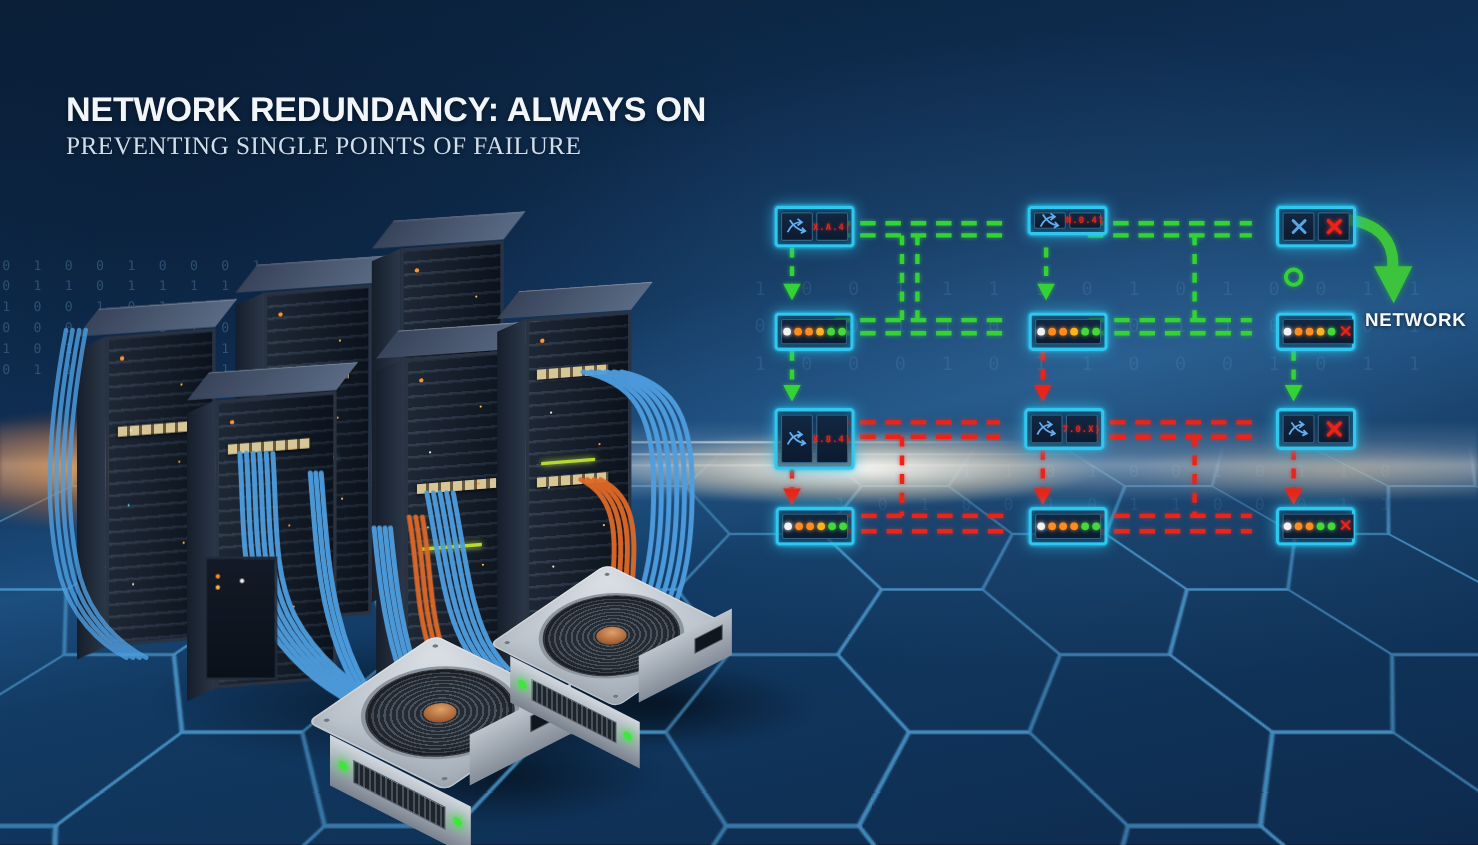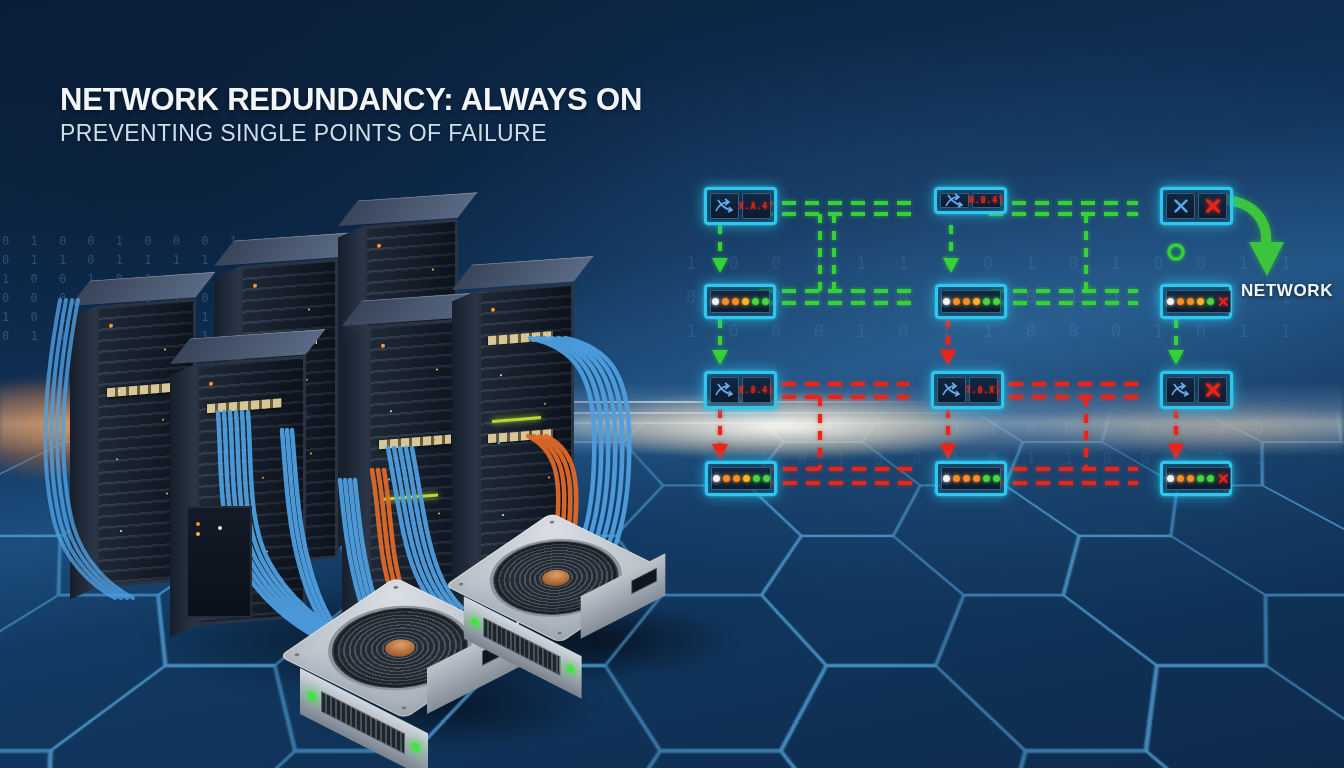--- a/index.html
+++ b/index.html
@@ -79,21 +79,21 @@
     box-shadow:0 0 14px rgba(41,193,232,.75),0 0 3px rgba(41,193,232,.9),inset 0 0 8px rgba(41,193,232,.45);margin-left:20px;}
   .panel{position:relative;flex:1;display:flex;align-items:center;justify-content:center;border-radius:2px;
     background:linear-gradient(180deg,#122741,#0b1b30);border:1px solid rgba(110,190,235,.4);box-sizing:border-box;}
   .disp{color:var(--c-failed-red);font:700 8px "DejaVu Sans Mono",monospace;letter-spacing:1px;text-shadow:0 0 3px rgba(255,45,30,.9);}
   .leds{display:flex;gap:3px;align-items:center;justify-content:center;}
   .dot{position:static;width:7px;height:7px;border-radius:50%;}
   .ledx{position:static;color:var(--c-failed-red);font:900 15px "Liberation Sans",sans-serif;line-height:1;text-shadow:0 0 4px rgba(255,40,25,.9);}
   .failover-label{color:#f5f8fb;font:800 17px "Liberation Sans",sans-serif;letter-spacing:.6px;text-shadow:0 1px 4px rgba(0,0,0,.7);}
   
   .title-h1{color:#f2f6fa;font-weight:800;font-size:31px;letter-spacing:-.2px;text-shadow:0 2px 5px rgba(0,0,0,.45);white-space:nowrap;}
-  .title-h2{color:#cfdeeb;font-weight:400;font-size:23px;letter-spacing:.4px;text-shadow:0 1px 4px rgba(0,0,0,.4);white-space:nowrap;}
+  .title-h2{color:#cfdeeb;font-weight:400;font-size:23px;letter-spacing:.4px;text-shadow:0 1px 4px rgba(0,0,0,.4);white-space:nowrap;font-family:Liberation Serif, serif;}
   svg{overflow:visible;}
 </style>
 </head>
 <body>
 
 <div class="scene">
 
   <div class="binary b-left">0 1 0 0 1 0 0 0 1
 0 1 1 0 1 1 1 1 0
 1 0 0 1 0 1 1 0
@@ -365,21 +365,21 @@
     <div class="panel leds">
         <span class="dot" style="background: rgb(242, 242, 242); box-shadow: rgb(242, 242, 242) 0px 0px 4px;"></span>
         <span class="dot" style="background: rgb(255, 140, 30); box-shadow: rgb(255, 140, 30) 0px 0px 4px;"></span>
         <span class="dot" style="background: rgb(255, 140, 30); box-shadow: rgb(255, 140, 30) 0px 0px 4px;"></span>
         <span class="dot" style="background: rgb(255, 179, 30); box-shadow: rgb(255, 179, 30) 0px 0px 4px;"></span>
         <span class="dot" style="background: rgb(70, 216, 58); box-shadow: rgb(70, 216, 58) 0px 0px 4px;"></span>
         <span class="ledx">✕</span>
       </div>
   </div>
 
-  <div class="node" style="left:684px;top:371px;width:73px;height:38px;">
+  <div class="node" style="left:684px;top:371px;width:73px;height:56px;">
     <div class="panel">
       <svg width="26" height="20" viewBox="0 0 26 20" style="position:static" fill="none" stroke="#66aef0" stroke-width="1.6">
         <path d="M4 15 C7 9 11 6 16 6 M13 3 L17 6 L13 9"></path>
           <path d="M6 4 C9 9 13 13 19 14 M16 16 L20 14 L17 11"></path>
       </svg>
     </div>
     <div class="panel">
         <span class="disp">X.8.4)</span>
       </div>
   </div>

